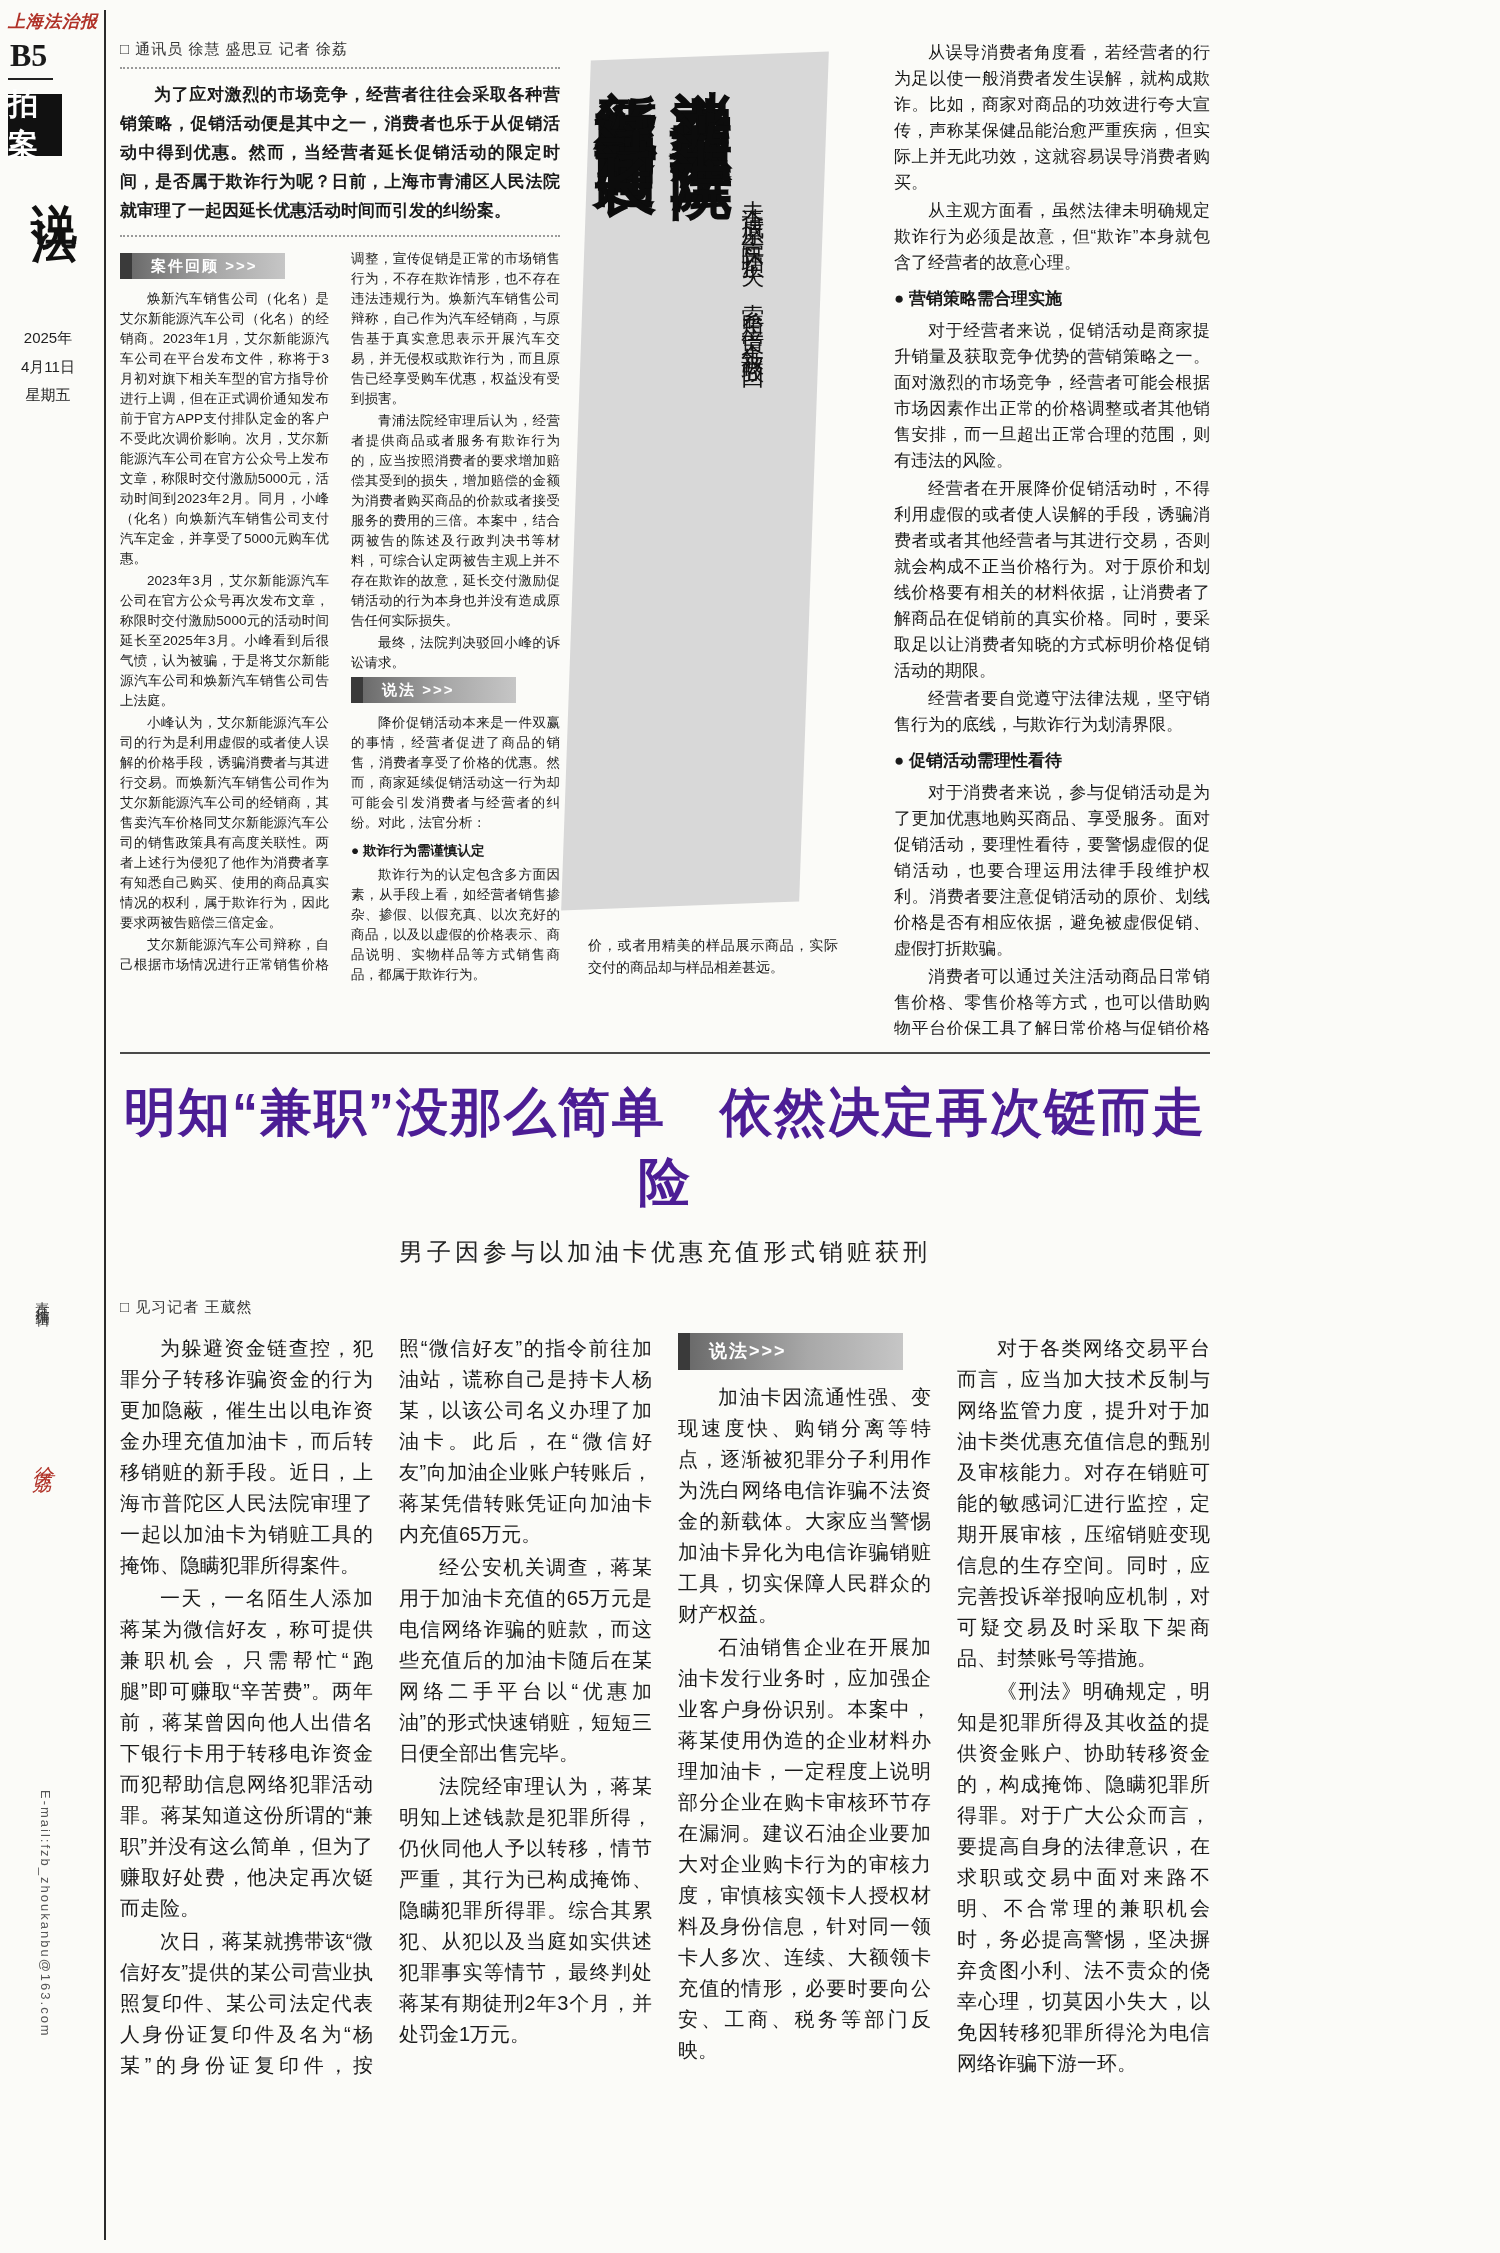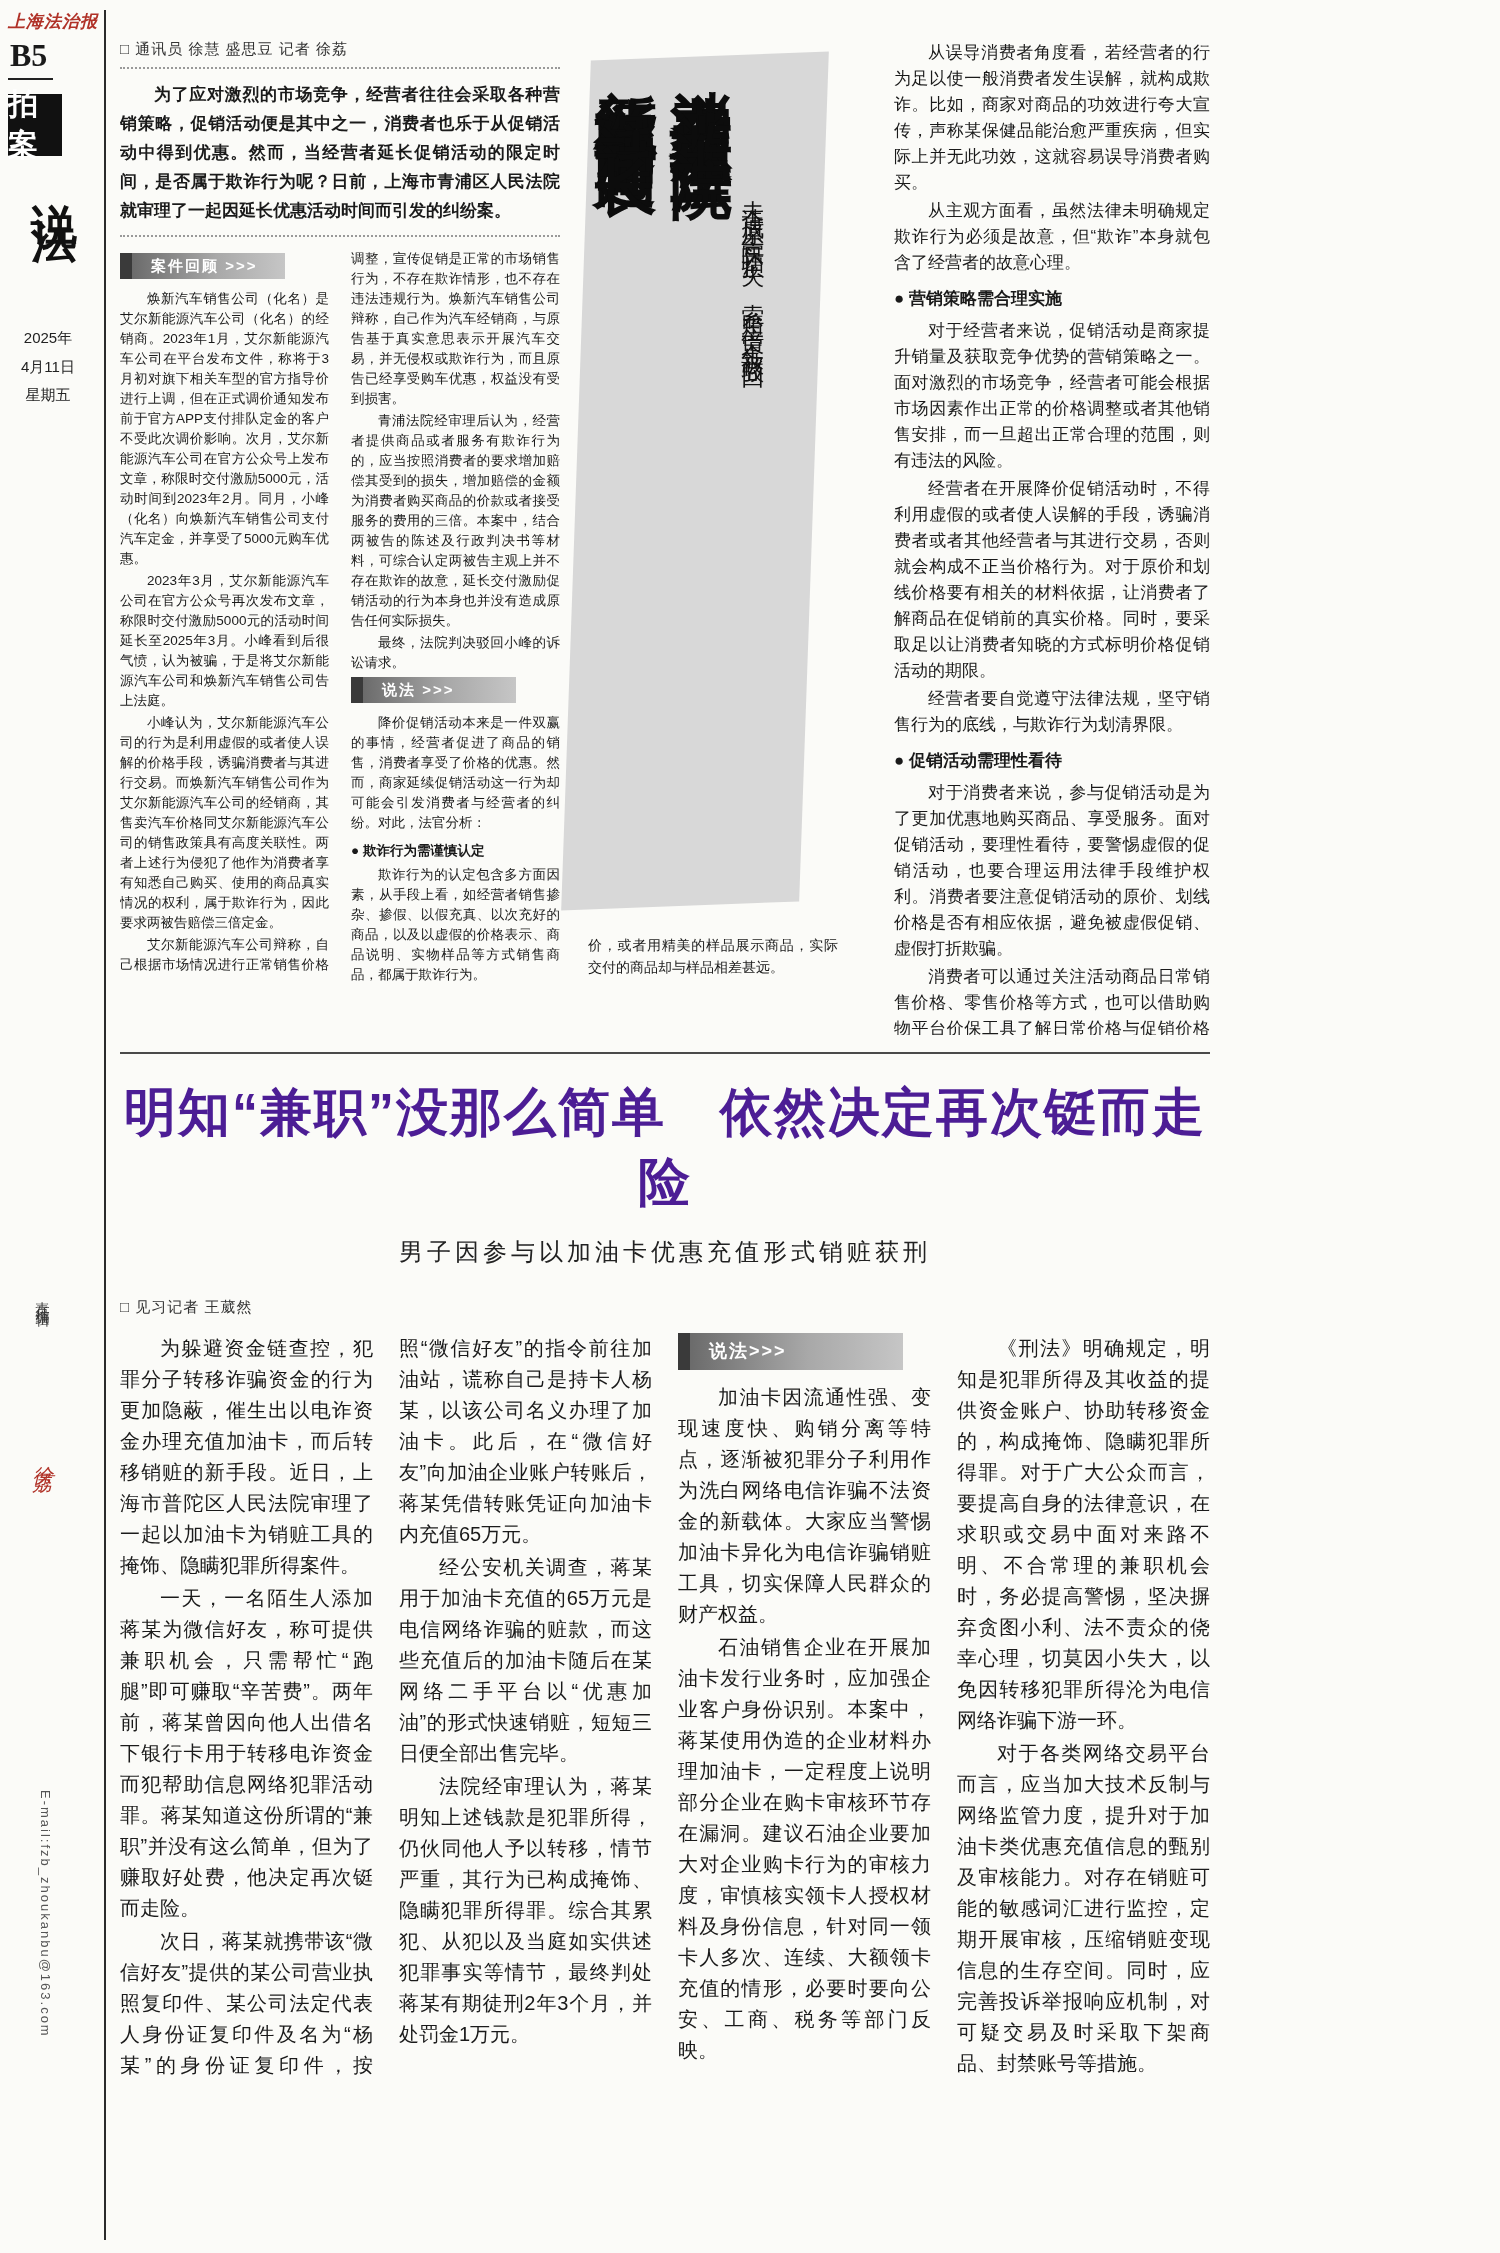--- a/index.html
+++ b/index.html
@@ -161,19 +161,19 @@
           <p>为躲避资金链查控，犯罪分子转移诈骗资金的行为更加隐蔽，催生出以电诈资金办理充值加油卡，而后转移销赃的新手段。近日，上海市普陀区人民法院审理了一起以加油卡为销赃工具的掩饰、隐瞒犯罪所得案件。</p>
           <p>一天，一名陌生人添加蒋某为微信好友，称可提供兼职机会，只需帮忙“跑腿”即可赚取“辛苦费”。两年前，蒋某曾因向他人出借名下银行卡用于转移电诈资金而犯帮助信息网络犯罪活动罪。蒋某知道这份所谓的“兼职”并没有这么简单，但为了赚取好处费，他决定再次铤而走险。</p>
           <p>次日，蒋某就携带该“微信好友”提供的某公司营业执照复印件、某公司法定代表人身份证复印件及名为“杨某”的身份证复印件，按照“微信好友”的指令前往加油站，谎称自己是持卡人杨某，以该公司名义办理了加油卡。此后，在“微信好友”向加油企业账户转账后，蒋某凭借转账凭证向加油卡内充值65万元。</p>
           <p>经公安机关调查，蒋某用于加油卡充值的65万元是电信网络诈骗的赃款，而这些充值后的加油卡随后在某网络二手平台以“优惠加油”的形式快速销赃，短短三日便全部出售完毕。</p>
           <p>法院经审理认为，蒋某明知上述钱款是犯罪所得，仍伙同他人予以转移，情节严重，其行为已构成掩饰、隐瞒犯罪所得罪。综合其累犯、从犯以及当庭如实供述犯罪事实等情节，最终判处蒋某有期徒刑2年3个月，并处罚金1万元。</p>
         </div>
       <div class="section-bar">说法&gt;&gt;&gt;</div>
       <div>
           <p>加油卡因流通性强、变现速度快、购销分离等特点，逐渐被犯罪分子利用作为洗白网络电信诈骗不法资金的新载体。大家应当警惕加油卡异化为电信诈骗销赃工具，切实保障人民群众的财产权益。</p>
           <p>石油销售企业在开展加油卡发行业务时，应加强企业客户身份识别。本案中，蒋某使用伪造的企业材料办理加油卡，一定程度上说明部分企业在购卡审核环节存在漏洞。建议石油企业要加大对企业购卡行为的审核力度，审慎核实领卡人授权材料及身份信息，针对同一领卡人多次、连续、大额领卡充值的情形，必要时要向公安、工商、税务等部门反映。</p>
+          <p>对于各类网络交易平台而言，应当加大技术反制与网络监管力度，提升对于加油卡类优惠充值信息的甄别及审核能力。对存在销赃可能的敏感词汇进行监控，定期开展审核，压缩销赃变现信息的生存空间。同时，应完善投诉举报响应机制，对可疑交易及时采取下架商品、封禁账号等措施。</p>
           <p>《刑法》明确规定，明知是犯罪所得及其收益的提供资金账户、协助转移资金的，构成掩饰、隐瞒犯罪所得罪。对于广大公众而言，要提高自身的法律意识，在求职或交易中面对来路不明、不合常理的兼职机会时，务必提高警惕，坚决摒弃贪图小利、法不责众的侥幸心理，切莫因小失大，以免因转移犯罪所得沦为电信网络诈骗下游一环。</p>
-          <p>对于各类网络交易平台而言，应当加大技术反制与网络监管力度，提升对于加油卡类优惠充值信息的甄别及审核能力。对存在销赃可能的敏感词汇进行监控，定期开展审核，压缩销赃变现信息的生存空间。同时，应完善投诉举报响应机制，对可疑交易及时采取下架商品、封禁账号等措施。</p>
         </div>
     </div>
   </div>
 
 </div>
 
 </body></html>

